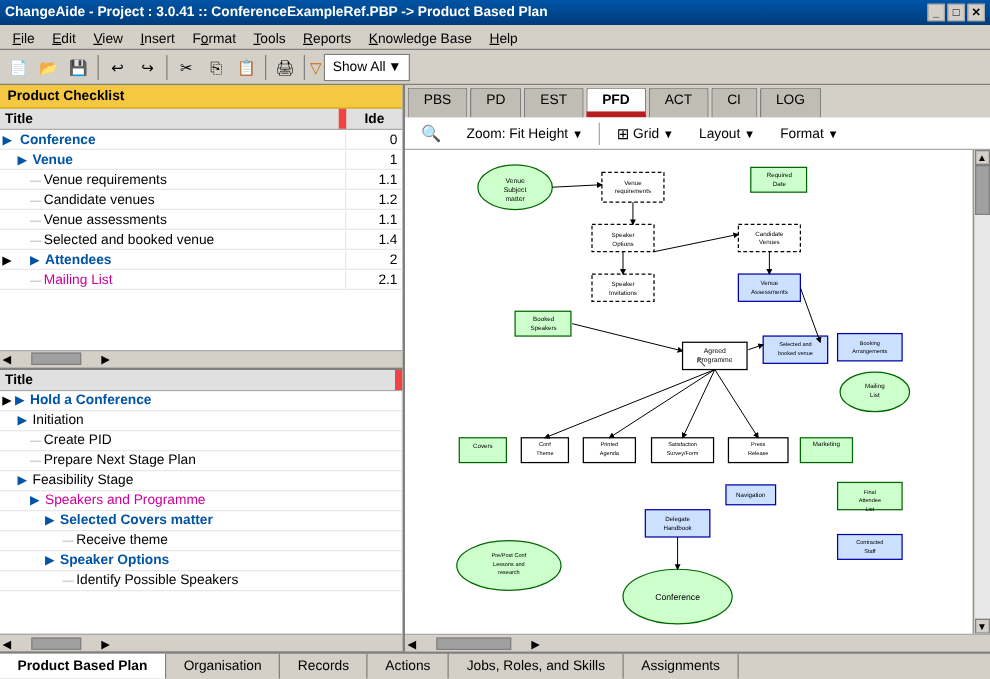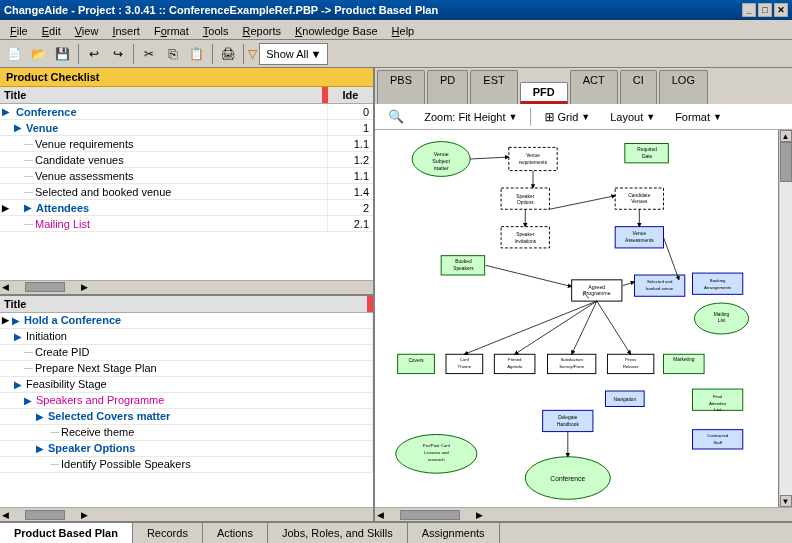--- a/index.html
+++ b/index.html
@@ -66,21 +66,21 @@
     .filter-icon { color: #cc6600; font-size: 12px; }
     
     
     .main-area {
       display: flex;
       height: calc(543px - 20px - 20px - 28px - 22px);
     }
     
     
     .left-panel {
-      width: 375px;
+      width: 324px;
       display: flex;
       flex-direction: column;
       border-right: 2px solid #808080;
     }
     
     
     .panel-section {
       flex: 1;
       display: flex;
       flex-direction: column;
@@ -149,22 +149,21 @@
       gap: 2px;
     }
     .tab {
       padding: 3px 12px; font-size: 11px; cursor: pointer;
       border: 1px solid #808080; border-bottom: none;
       background: #c0bdb5; color: #000;
       border-radius: 2px 2px 0 0;
     }
     .tab.active {
       background: white; color: #000; font-weight: bold;
-      border-bottom: 3px solid #b91c1c;
-      margin-top: 12px;
+      border-bottom: 5px solid #b91c1c;
     }
     
     
     .diagram-toolbar {
       background: white;
       height: 26px;
       display: flex;
       align-items: center;
       padding: 2px 6px;
       gap: 6px;
@@ -612,17 +611,18 @@
       <div class="hscroll-thumb" style="width:60px;"></div>
       <div style="font-size:9px;cursor:pointer;padding:0 2px;">▶</div>
     </div>
 
   </div>
 
 </div>
 
 <div class="status-bar">
   <div class="status-tab active">Product Based Plan</div>
+  <div class="status-tab">Organisation</div>
   <div class="status-tab">Records</div>
   <div class="status-tab">Actions</div>
   <div class="status-tab">Jobs, Roles, and Skills</div>
   <div class="status-tab">Assignments</div>
 </div>
 
 </body></html>

